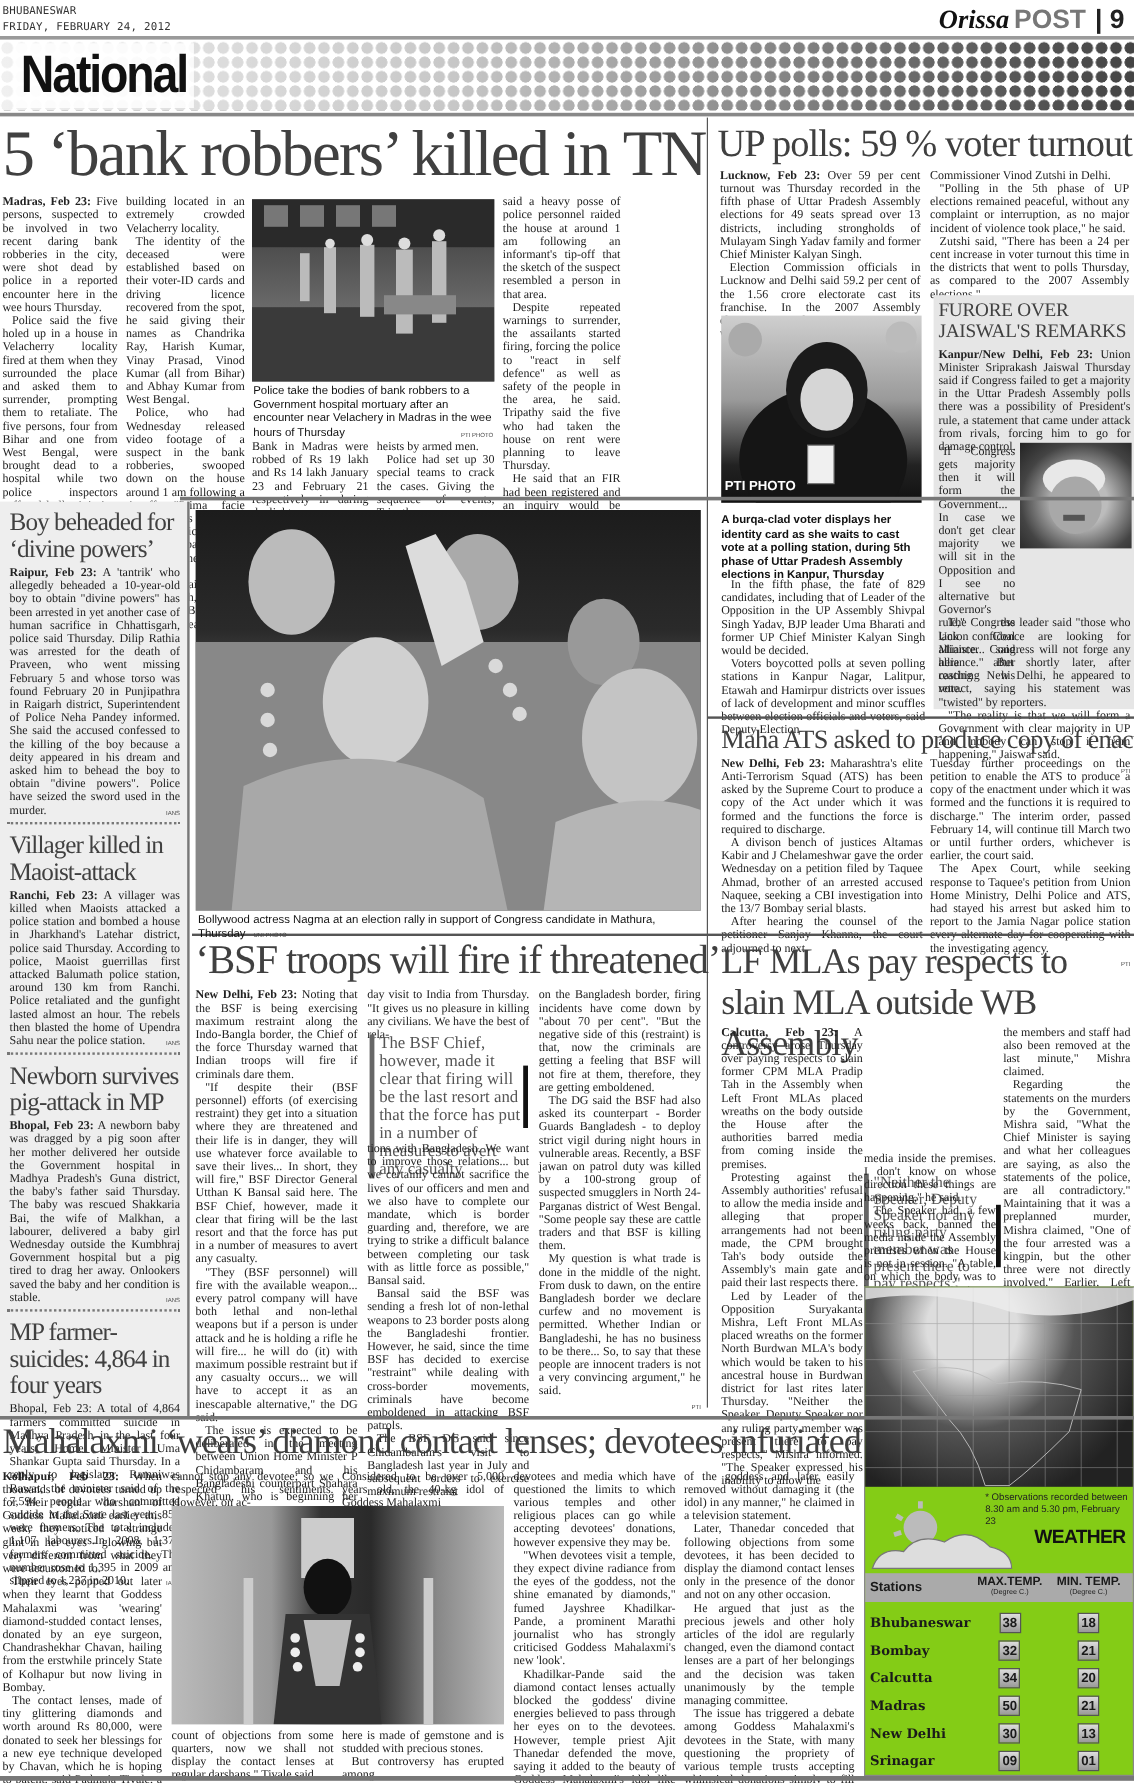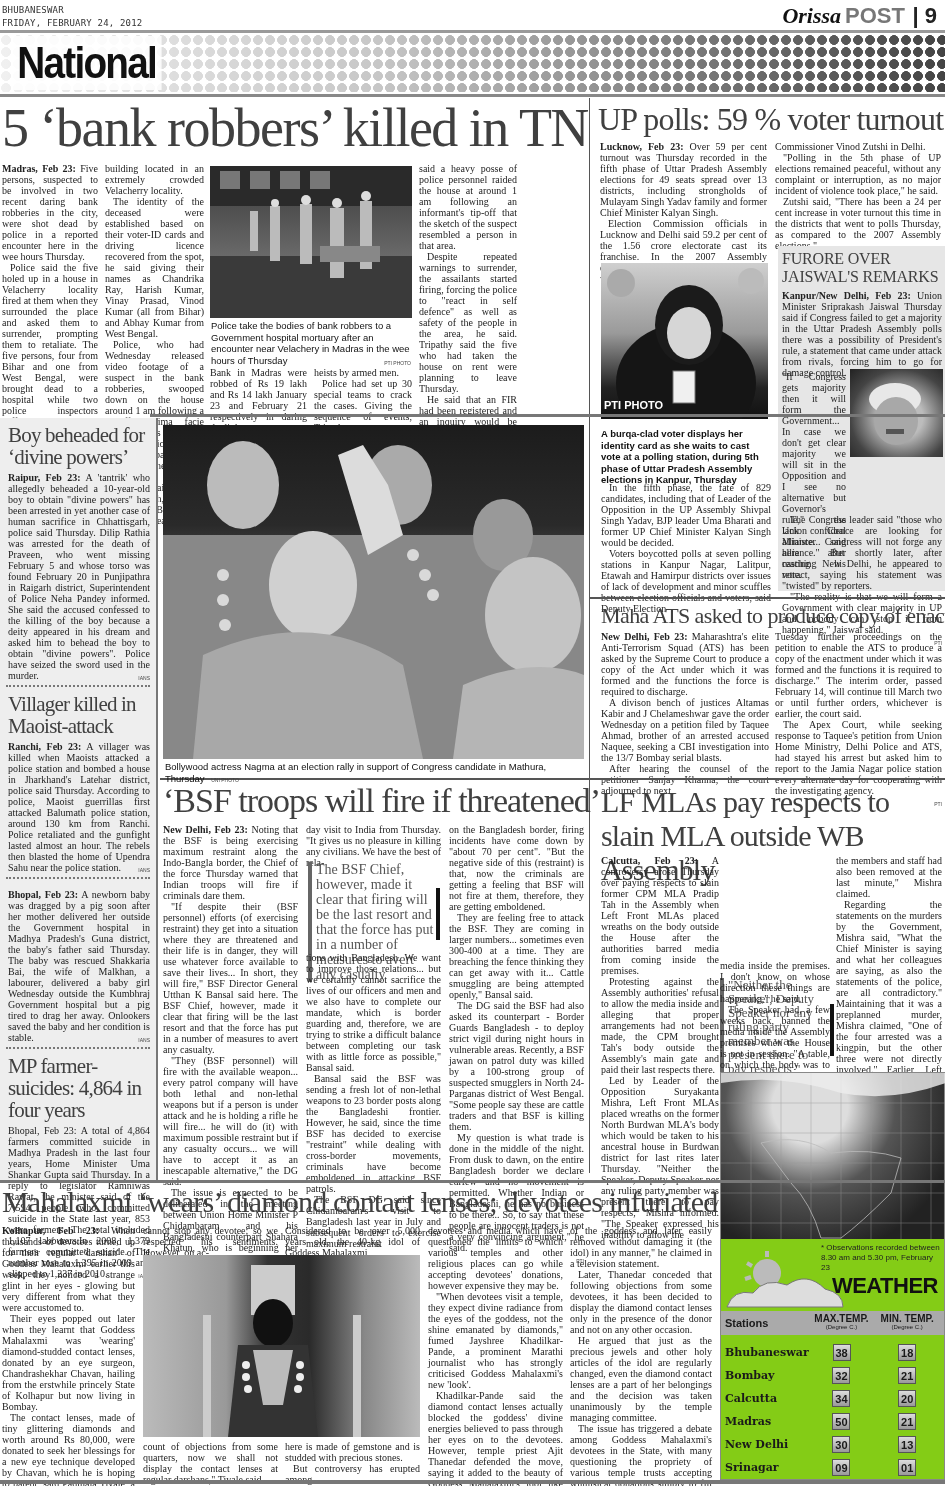--- a/index.html
+++ b/index.html
@@ -202,20 +202,21 @@
   <div class="sb-sep"></div>
   <div class="sb-story">
     <div class="hl">Villager killed in Maoist-attack</div>
     <div class="body-text" style="margin-top:4px;">
       <span class="dateline">Ranchi, Feb 23:</span> <span>A villager was killed when Maoists attacked a police station and bombed a house in Jharkhand's Latehar district, police said Thursday. According to police, Maoist guerrillas first attacked Balumath police station, around 130 km from Ranchi. Police retaliated and the gunfight lasted almost an hour. The rebels then blasted the home of Upendra Sahu near the police station.</span>
       <span class="credit">IANS</span>
     </div>
   </div>
   <div class="sb-sep"></div>
   <div class="sb-story">
+    <div class="hl">Newborn survives pig-attack in MP</div>
     <div class="body-text" style="margin-top:4px;">
       <span class="dateline">Bhopal, Feb 23:</span> <span>A newborn baby was dragged by a pig soon after her mother delivered her outside the Government hospital in Madhya Pradesh's Guna district, the baby's father said Thursday. The baby was rescued Shakkaria Bai, the wife of Malkhan, a labourer, delivered a baby girl Wednesday outside the Kumbhraj Government hospital but a pig tired to drag her away. Onlookers saved the baby and her condition is stable.</span>
       <span class="credit">IANS</span>
     </div>
   </div>
   <div class="sb-sep"></div>
   <div class="sb-story">
     <div class="hl">MP farmer-suicides: 4,864 in four years</div>
     <div class="body-text" style="margin-top:4px;">
       <span>Bhopal, Feb 23: A total of 4,864 farmers committed suicide in Madhya Pradesh in the last four years, Home Minister Uma Shankar Gupta said Thursday. In a reply to legislator Ramniwas Rawat, the minister said of the 7,594 people who committed suicide in the State last year, 853 were farmers. The total included 1,107 labourers.In 2008, 1,379 farmers committed suicide. The number rose to 1,395 in 2009 and slipped to 1,237 in 2010.</span>
@@ -261,21 +262,20 @@
   <p class="first">day visit to India from Thursday. "It gives us no pleasure in killing any civilians. We have the best of rela-</p>
 </div>
 <div class="abs pullquote" style="left:308px; top:862px; width:126px;">The BSF Chief, however, made it clear that firing will be the last resort and that the force has put in a number of measures to avert any casualty</div>
 <div class="abs body-text" style="left:306px; top:952px; width:135px;">
   <p class="first">tions with Bangladesh. We want to improve those relations... but we certainly cannot sacrifice the lives of our officers and men and we also have to complete our mandate, which is border guarding and, therefore, we are trying to strike a difficult balance between completing our task with as little force as possible," Bansal said.</p>
   <p>Bansal said the BSF was sending a fresh lot of non-lethal weapons to 23 border posts along the Bangladeshi frontier. However, he said, since the time BSF has decided to exercise "restraint" while dealing with cross-border movements, criminals have become emboldened in attacking BSF patrols.</p>
   <p>The BSF DG said since Chidambaram's visit to Bangladesh last year in July and subsequent orders to exercise maximum restraint</p>
 </div>
 <div class="abs body-text" style="left:449px; top:824px; width:135px;">
   <p class="first">on the Bangladesh border, firing incidents have come down by "about 70 per cent". "But the negative side of this (restraint) is that, now the criminals are getting a feeling that BSF will not fire at them, therefore, they are getting emboldened.</p>
-  <p>They are feeling free to attack the BSF. They are coming in larger numbers... sometimes even 300-400 at a time. They are breaching the fence thinking they can get away with it... Cattle smuggling are being attempted openly," Bansal said.</p>
   <p>The DG said the BSF had also asked its counterpart - Border Guards Bangladesh - to deploy strict vigil during night hours in vulnerable areas. Recently, a BSF jawan on patrol duty was killed by a 100-strong group of suspected smugglers in North 24-Parganas district of West Bengal. "Some people say these are cattle traders and that BSF is killing them.</p>
   <p>My question is what trade is done in the middle of the night. From dusk to dawn, on the entire Bangladesh border we declare curfew and no movement is permitted. Whether Indian or Bangladeshi, he has no business to be there... So, to say that these people are innocent traders is not a very convincing argument," he said.</p>
   <span class="credit">PTI</span>
 </div>
 
 <div class="abs hl" style="left:601px; top:785px; width:340px; font-size:30px; line-height:34px; white-space:normal; letter-spacing:-0.8px;">LF MLAs pay respects to slain MLA outside WB Assembly</div>
 <div class="abs body-text" style="left:601px; top:855px; width:118px;">
   <p class="first"><span class="dateline">Calcutta, Feb 23:</span> <span>A controversy arose Thursday over paying respects to slain former CPM MLA Pradip Tah in the Assembly when Left Front MLAs placed wreaths on the body outside the House after the authorities barred media from coming inside the premises.</span></p>
   <p>Protesting against the Assembly authorities' refusal to allow the media inside and alleging that proper arrangements had not been made, the CPM brought Tah's body outside the Assembly's main gate and paid their last respects there.</p>
   <p>Led by Leader of the Opposition Suryakanta Mishra, Left Front MLAs placed wreaths on the former North Burdwan MLA's body which would be taken to his ancestral house in Burdwan district for last rites later Thursday. "Neither the Speaker, Deputy Speaker nor any ruling party member was present there to pay respects," Mishra informed. "The Speaker expressed his inability to allow the</p>
@@ -316,21 +316,21 @@
     <svg class="abs" style="left:4px; top:10px;" width="120" height="60" viewBox="0 0 120 60">
       <circle cx="42" cy="24" r="14" fill="#bbb"></circle>
       <g stroke="#bbb" stroke-width="4">
           <line x1="42" y1="2" x2="42" y2="8"></line>
           <line x1="22" y1="14" x2="27" y2="17"></line>
           <line x1="20" y1="30" x2="26" y2="28"></line>
         </g>
       <path d="M2 58 Q8 40 28 44 Q40 28 62 36 Q82 22 100 40 Q118 44 118 58 Z" fill="#ddd" stroke="#777"></path>
     </svg>
     <div class="abs sans" style="left:100px; top:4px; width:122px; font-size:8px; line-height:10px; color:#222;">* Observations recorded between 8.30 am and 5.30 pm, February 23</div>
-    <div class="abs sans" style="right:6px; top:34px; font-size:22px; font-weight:bold; letter-spacing:-0.5px; color:#111;">WEATHER</div>
+    <div class="abs sans" style="right:6px; top:34px; font-size:16px; font-weight:bold; letter-spacing:-0.5px; color:#111;">WEATHER</div>
   </div>
   <div class="wx-table">
     <div class="wx-head">
       <div style="width:84px; font-weight:bold; font-size:11px;">Stations</div>
       <div style="width:66px; text-align:center; line-height:9px;">
         <div style="font-weight:bold; font-size:10px;">MAX.TEMP.</div>
         <div style="font-size:6px;">(Degree C.)</div>
       </div>
       <div style="width:66px; text-align:center; line-height:9px;">
         <div style="font-weight:bold; font-size:10px;">MIN. TEMP.</div>

